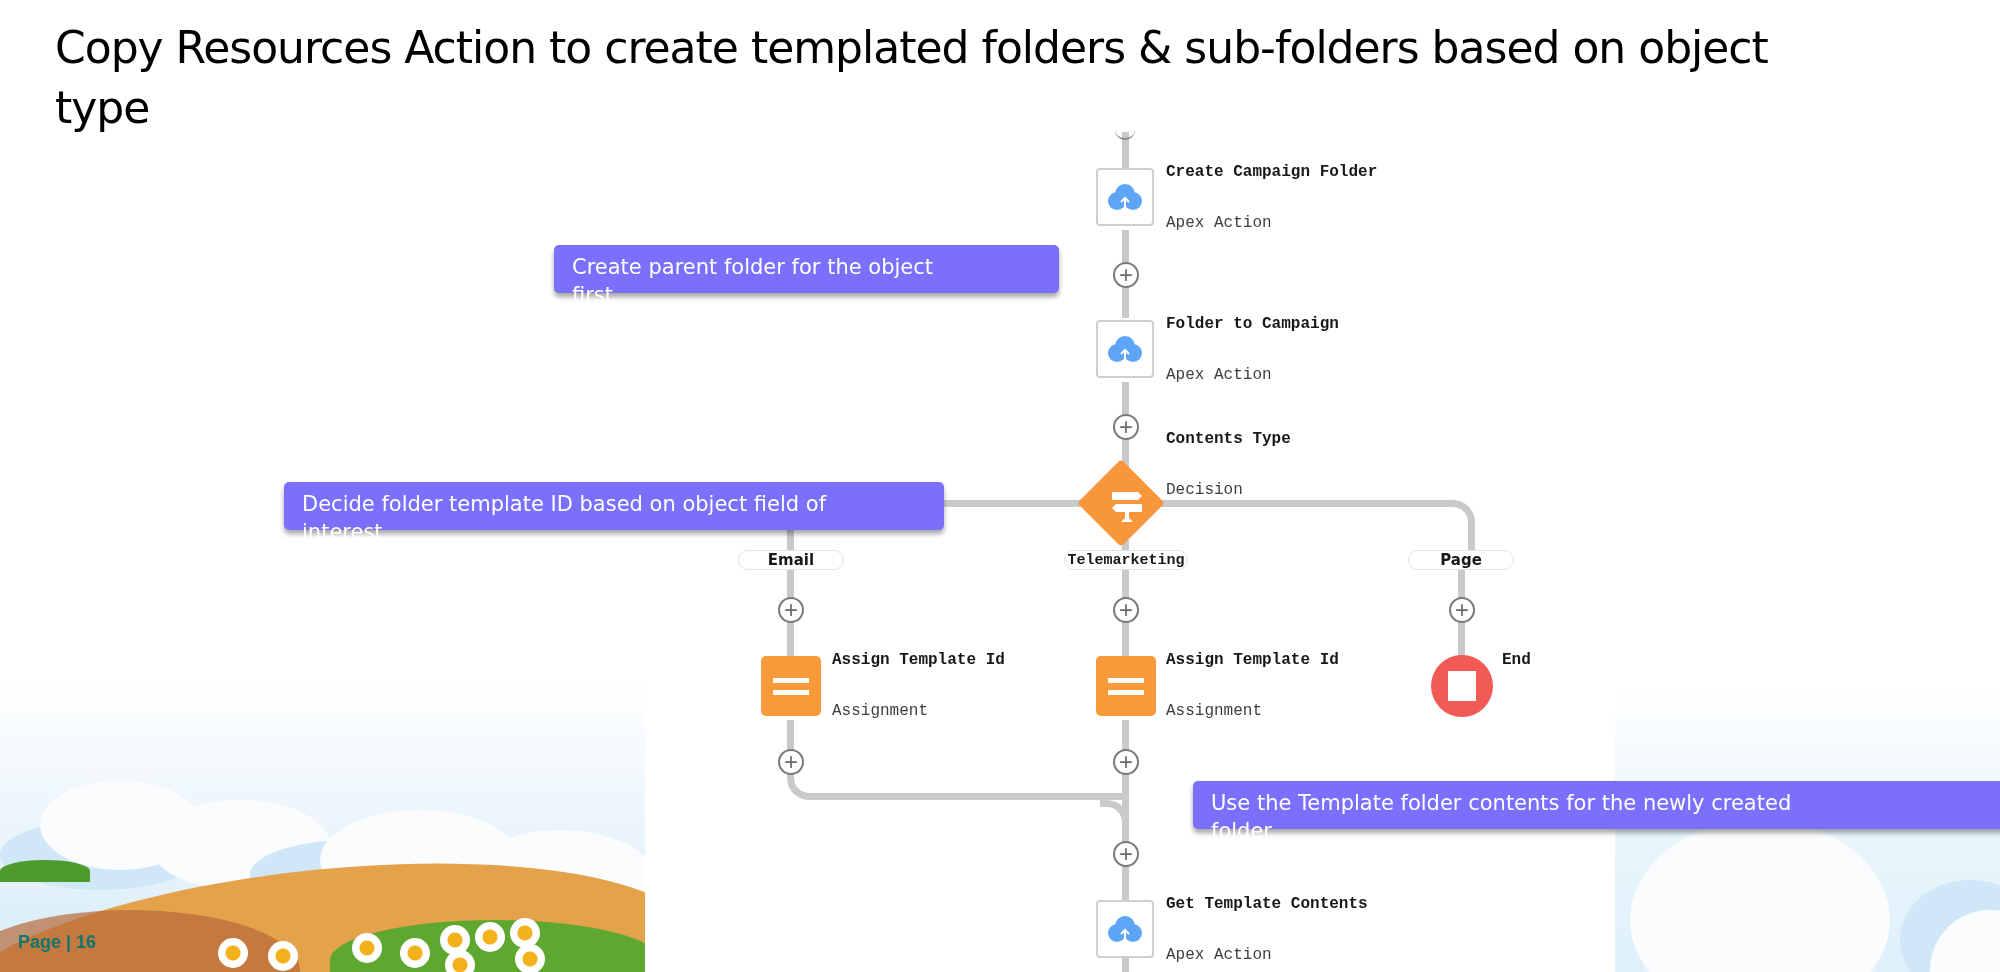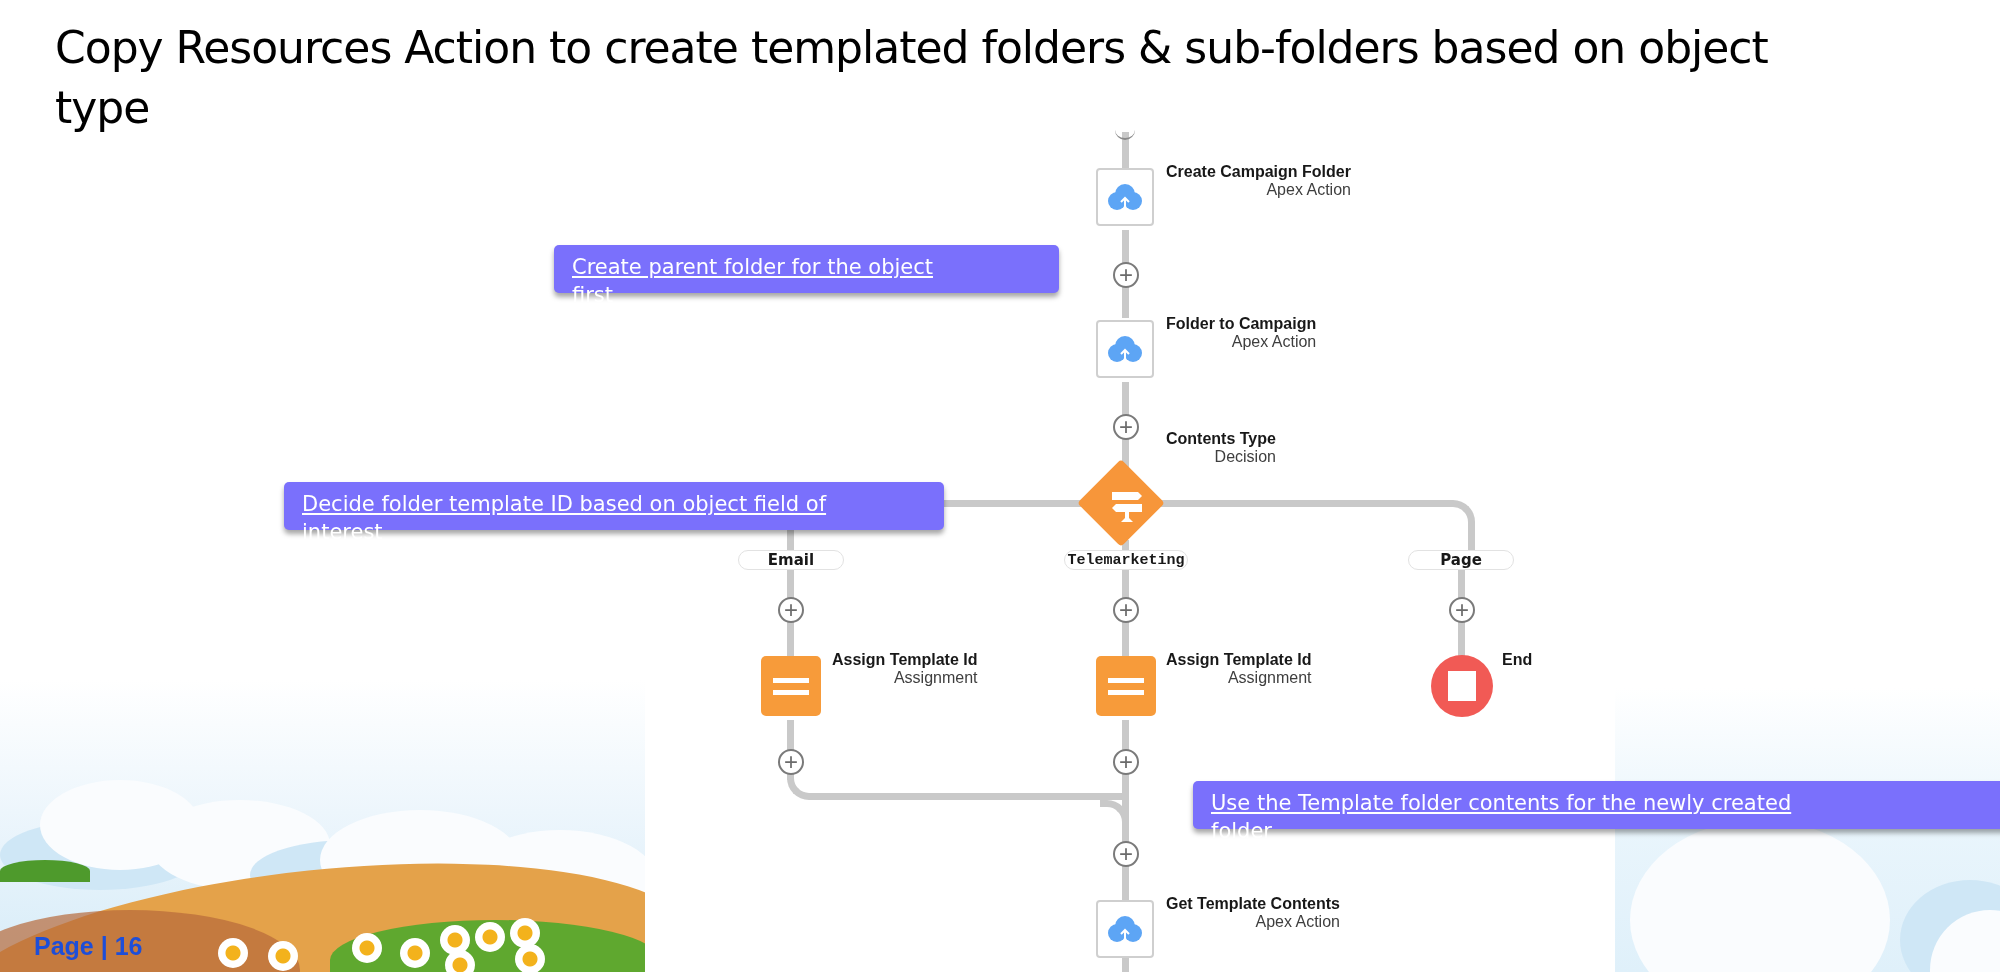--- a/index.html
+++ b/index.html
@@ -6,39 +6,39 @@
   body { width:2000px; height:972px; position:relative; overflow:hidden; background:#ffffff; font-family:"Liberation Sans", sans-serif; }
   .bg-left { position:absolute; left:0; top:680px; width:645px; height:292px; background:linear-gradient(#ffffff 0%, #e7f3fb 60%, #d6ecf8 100%); }
   .bg-right { position:absolute; left:1615px; top:688px; width:385px; height:284px; background:linear-gradient(#ffffff 0%, #e9f5fc 50%, #dff0fa 100%); }
   .cloud { position:absolute; background:#fafcfe; border-radius:50%; }
   .cloud.blue { background:#cfe7f6; }
   .hill { position:absolute; left:-60px; top:870px; width:760px; height:220px; background:#e4a24a; border-radius:50% 50% 0 0; transform:rotate(-6deg); }
   .hill-shade { position:absolute; left:-40px; top:910px; width:340px; height:120px; background:#b76a3b; border-radius:50%; opacity:.7; }
   .grass { position:absolute; left:330px; top:920px; width:330px; height:80px; background:#5fa82f; border-radius:60% 60% 0 0; }
   .grass2 { position:absolute; left:0; top:860px; width:90px; height:22px; background:#4e9a2c; border-radius:60% 60% 0 0; }
   .daisy { position:absolute; width:30px; height:30px; border-radius:50%; background:radial-gradient(circle, #f3b21c 0 7px, #ffffff 8px 15px, transparent 16px); }
-  .page-num { position:absolute; left:34px; top:932px; color:#1d4ed8; font-weight:bold; font-size:25px; }
+  .page-num { position:absolute; left:18px; top:932px; color:#0f766e; font-weight:bold; font-size:18px; }
 
   .title { position:absolute; left:55px; top:18px; width:1720px; font-size:44px; line-height:60px; color:#000; font-family:"DejaVu Sans", sans-serif; letter-spacing:-1px; }
 
   .conn { position:absolute; background:#c9c9c9; }
   .v { width:7px; }
   .h { height:7px; }
   .plus { position:absolute; width:26px; height:26px; border-radius:50%; border:2px solid #7a7a7a; background:#fff; display:flex; align-items:center; justify-content:center; color:#6b6b6b; font-size:24px; line-height:26px; box-sizing:border-box; }
   .apex-box { position:absolute; width:58px; height:58px; border:2px solid #cfcfcf; border-radius:4px; background:#fff; box-sizing:border-box; display:flex; align-items:center; justify-content:center; }
-  .node-text { position:absolute; font-family:Liberation Sans, sans-serif;text-align:right; }
+  .node-text { position:absolute; font-family:Liberation Mono, monospace; }
   .node-title { font-size:16px; font-weight:bold; color:#181818; white-space:nowrap; }
-  .node-sub { font-size:16px; color:#3e3e3e; white-space:nowrap; }
+  .node-sub { font-size:16px; color:#3e3e3e; white-space:nowrap;margin-top:33px; }
   .assign-box { position:absolute; width:60px; height:60px; background:#f79b3a; border-radius:5px; display:flex; flex-direction:column; align-items:center; justify-content:center; gap:7px; }
   .assign-box span { display:block; width:36px; height:5px; background:#fff; }
   .end-circle { position:absolute; width:62px; height:62px; border-radius:50%; background:#f15a55; display:flex; align-items:center; justify-content:center; }
   .end-circle span { width:28px; height:30px; background:#fff; }
   .branch-pill { position:absolute; height:20px; border:1px solid #e2e2e2; border-radius:14px; background:#fff; font-family:"DejaVu Sans", sans-serif; font-weight:bold; font-size:15px; color:#181818; display:flex; align-items:center; justify-content:center; box-sizing:border-box; }
   .callout { position:absolute; background:#7a70fc; color:#fff; border-radius:5px; box-shadow:0 4px 5px rgba(0,0,0,.35); font-family:"DejaVu Sans", sans-serif; font-size:21px; line-height:28px; padding:8px 18px 0 18px; box-sizing:border-box; overflow:visible; }
-  .callout .text { display:block; width:var(--tw);text-decoration:underline; }
+  .callout .text { display:block; width:var(--tw); }
 </style>
 </head>
 <body>
 
 <div class="bg-left"></div>
 <div class="cloud blue" style="left:0;top:820px;width:200px;height:70px;"></div>
 <div class="cloud" style="left:40px;top:780px;width:160px;height:90px;"></div>
 <div class="cloud" style="left:150px;top:800px;width:180px;height:90px;"></div>
 <div class="cloud blue" style="left:250px;top:840px;width:200px;height:70px;"></div>
 <div class="cloud" style="left:320px;top:810px;width:200px;height:100px;"></div>

